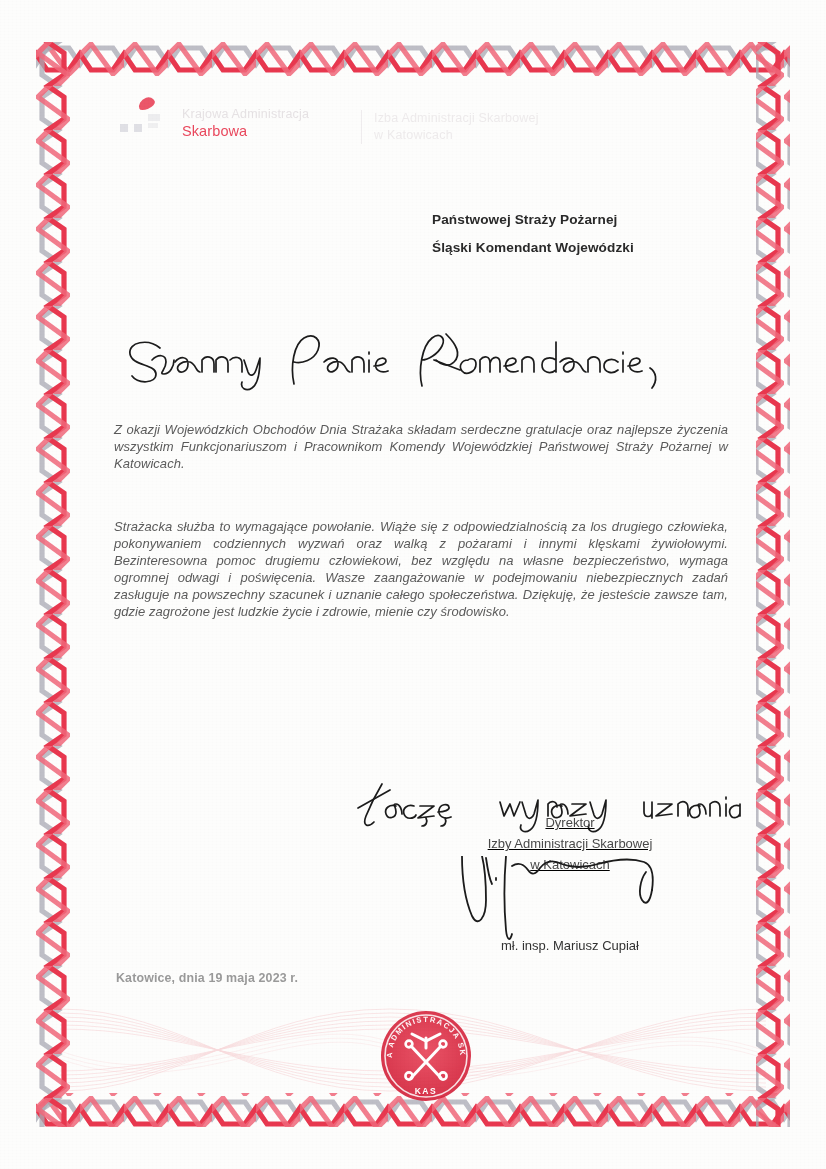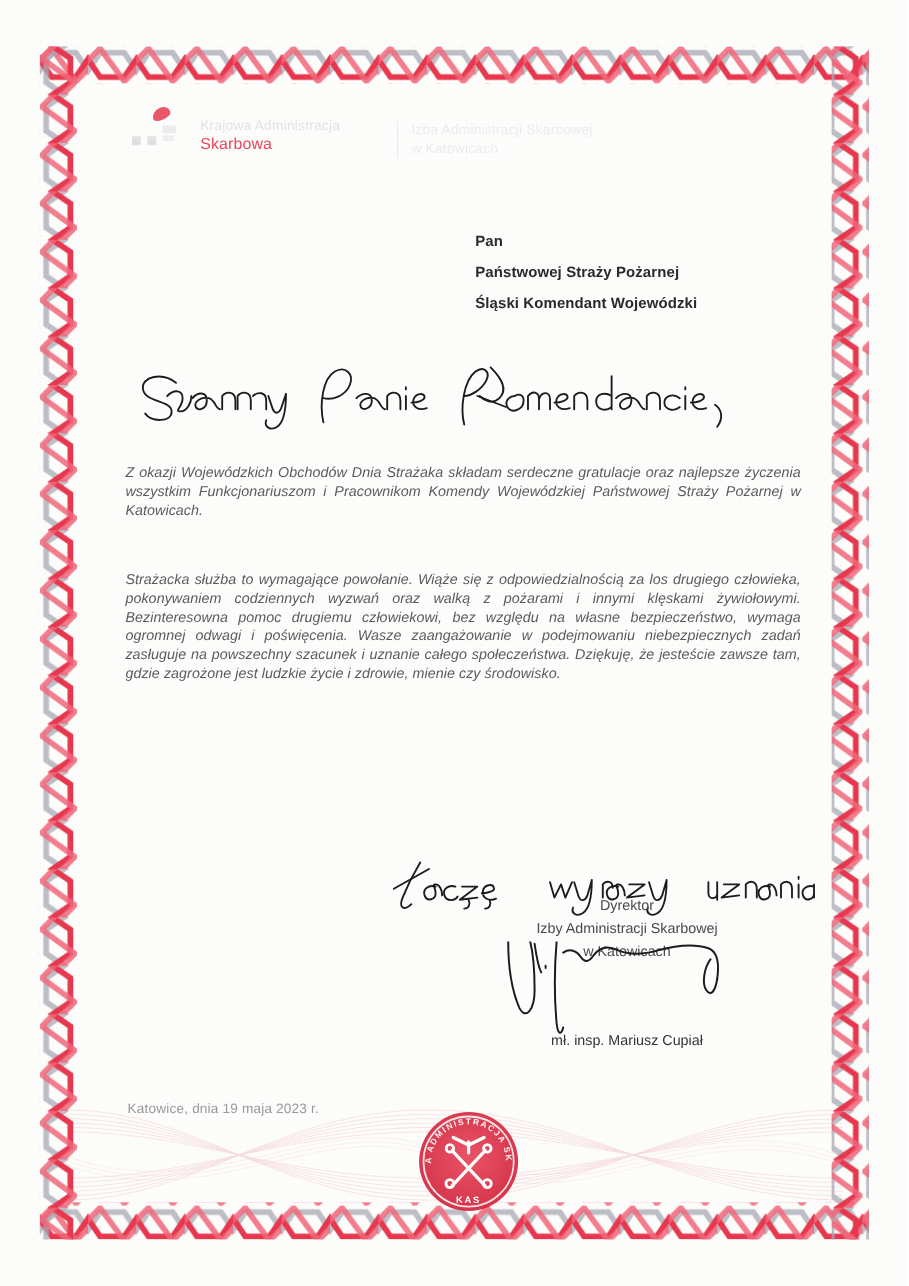--- a/index.html
+++ b/index.html
@@ -187,20 +187,21 @@
   
   .para::after { content: ""; }
 
   
   #sigblock {
     position: absolute;
     left: 420px;
     top: 812px;
     width: 300px;
     text-align: center;
+    text-decoration: underline;
   }
   #sigblock .sl {
     font-size: 13px;
     color: #4a4a4a;
     line-height: 1.62;
     white-space: nowrap;
   }
   #signame {
     position: absolute;
     left: 420px;
@@ -225,24 +226,25 @@
     top: 856px;
     width: 250px;
     height: 96px;
   }
   #hand-closing svg, #hand-sign svg { display:block; }
 
   
   #dateline {
     position: absolute;
     left: 116px;
-    top: 1001px;
+    top: 971px;
     font-size: 12.4px;
     color: #9a9a9a;
     letter-spacing: .15px;
+    font-weight: bold;
   }
 
   
   #seal {
     position: absolute;
     left: 378px;
     top: 1008px;
     width: 96px;
     height: 96px;
     z-index: 30;
@@ -323,21 +325,20 @@
         <div class="logo-line-strong">Skarbowa</div>
       </div>
       <div class="logo-divider"></div>
       <div class="office-text">
         <div>Izba Administracji Skarbowej</div>
         <div>w Katowicach</div>
       </div>
     </div>
 
     <div id="addressee">
-      <div class="ln">Pan</div>
       <div class="ln">Państwowej Straży Pożarnej</div>
       <div class="ln">Śląski Komendant Wojewódzki</div>
     </div>
 
     <div id="salutation">
       <svg width="600" height="62" viewBox="0 0 600 62" xmlns="http://www.w3.org/2000/svg">
         <g fill="none" stroke="#1c1c1c" stroke-width="1.7" stroke-linecap="round" stroke-linejoin="round">
 
           <path d="M42 18 C 30 8, 10 12, 12 24 C 14 36, 38 34, 38 44 C 38 54, 20 54, 14 46"></path>
           <path d="M34 30 C 40 24, 48 24, 48 32 C 48 40, 40 44, 46 44 C 52 44, 56 36, 56 30"></path>

